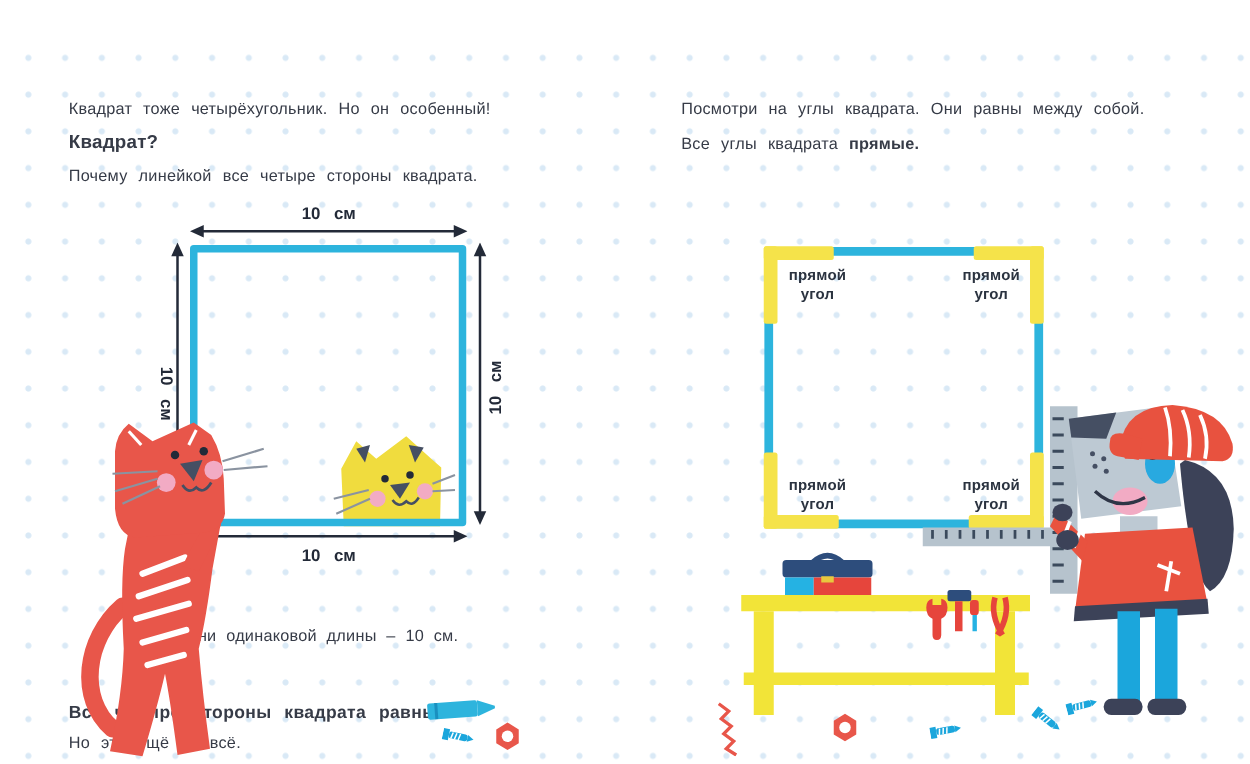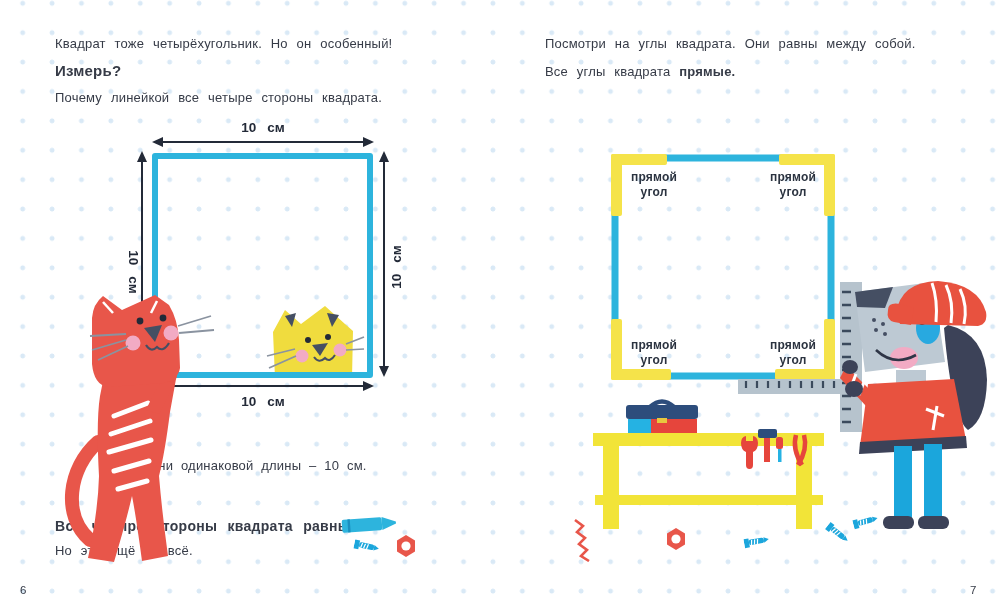--- a/index.html
+++ b/index.html
@@ -3,21 +3,21 @@
 <meta charset="utf-8">
 <style>
   html,body{margin:0;padding:0;}
   body{
     width:1000px;height:611px;position:relative;overflow:hidden;
     font-family:"Liberation Sans",sans-serif;color:#363b47;background:#ffffff;
   }
   .spread{
     position:absolute;inset:0;
     background-image:radial-gradient(circle,#d9e9f6 2.1px,rgba(217,233,246,0) 2.8px);
-    background-size:29.4px 29.4px;background-position:8px 18px;
+    background-size:29.4px 29.4px;background-position:8px 18px;margin-top:43px;
   }
   .page{position:absolute;top:0;width:500px;height:611px;}
   .page-left{left:0;}
   .page-right{left:500px;}
   .txt{position:absolute;font-size:13px;letter-spacing:.2px;word-spacing:5px;white-space:nowrap;color:#363b47;}
   .b{font-weight:bold;}
   .heading{font-size:15px;font-weight:bold;word-spacing:4px;}
   .concl{font-size:14px;font-weight:bold;word-spacing:6px;letter-spacing:.3px;}
   .dim{position:absolute;font-size:13.5px;font-weight:bold;word-spacing:7px;color:#232a38;text-align:center;}
   .vlabel{position:absolute;width:70px;height:20px;text-align:center;font-size:13.5px;font-weight:bold;word-spacing:7px;color:#232a38;}
@@ -32,21 +32,21 @@
   .abs{position:absolute;}
 </style>
 </head>
 <body>
 
 <div class="spread">
 
   <div class="page page-left">
 
     <div class="txt" style="left:55px;top:36px;">Квадрат тоже четырёхугольник. Но он особенный!</div>
-    <div class="txt heading" style="left:55px;top:62px;">Измерь?</div>
+    <div class="txt heading" style="left:55px;top:62px;">Квадрат?</div>
     <div class="txt" style="left:55px;top:90px;">Почему линейкой все четыре стороны квадрата.</div>
 
     <div class="dim" style="left:152px;top:120px;width:222px;">10 см</div>
     <div class="vlabel" style="left:96px;top:262px;transform:rotate(90deg);">10 см</div>
     <div class="vlabel" style="left:364px;top:257px;transform:rotate(-90deg);">10 см</div>
     <div class="dim" style="left:152px;top:394px;width:222px;">10 см</div>
 
     <svg class="abs" style="left:152px;top:136px;" width="222" height="12" viewBox="0 0 222 12">
       <line x1="9" y1="6" x2="213" y2="6" stroke="#232a38" stroke-width="2"></line>
       <polygon points="0,6 11,1 11,11" fill="#232a38"></polygon>

